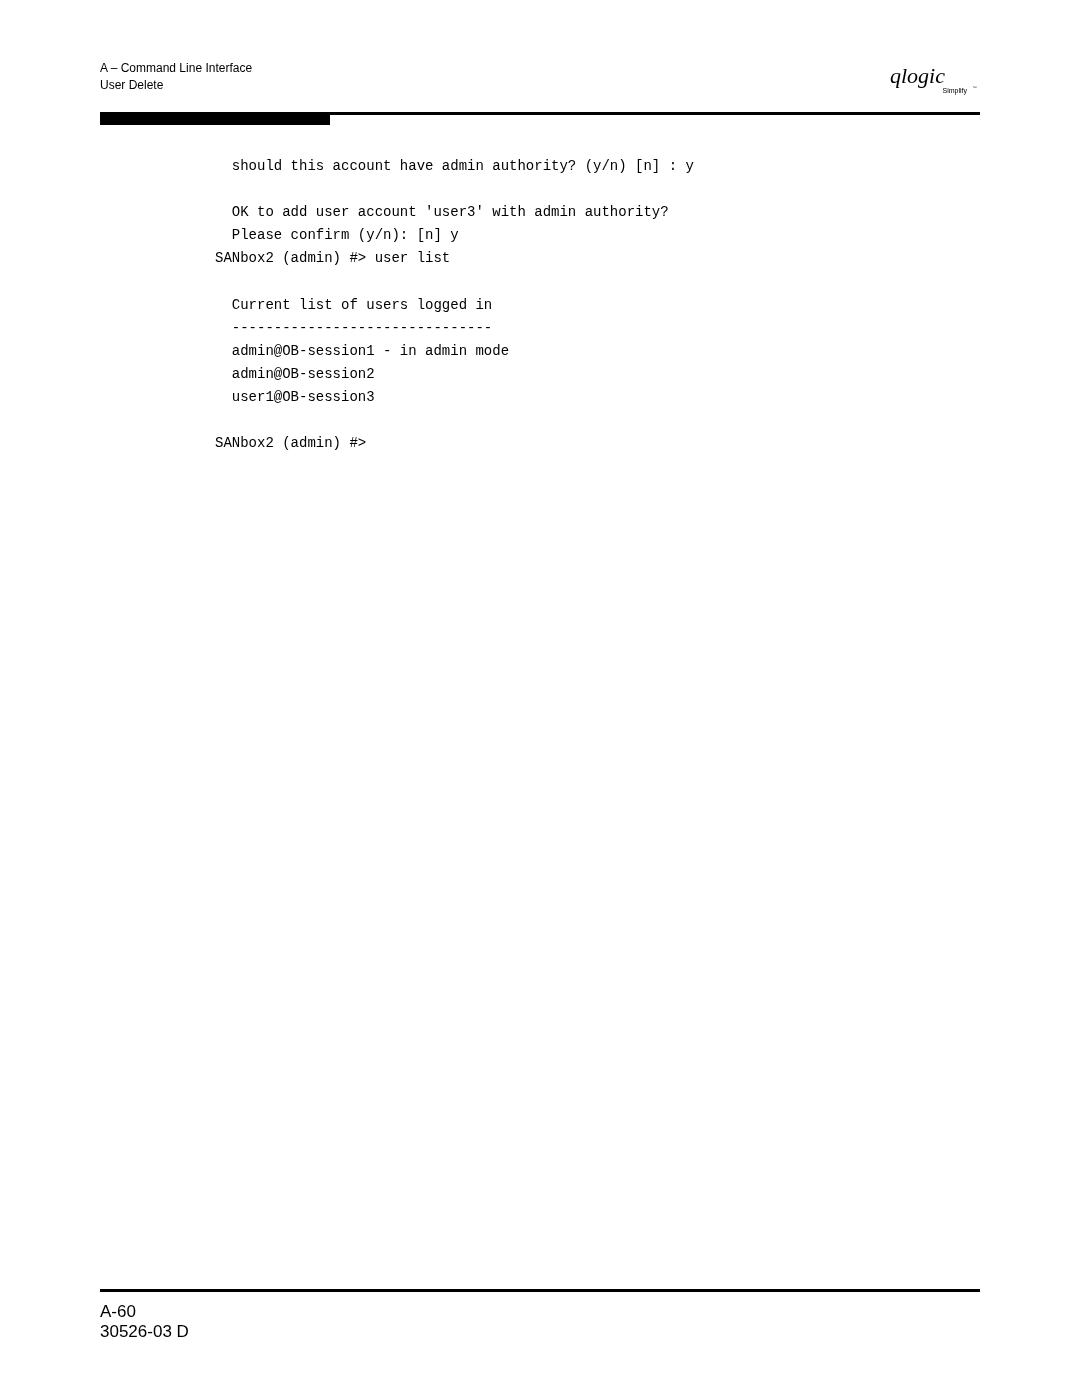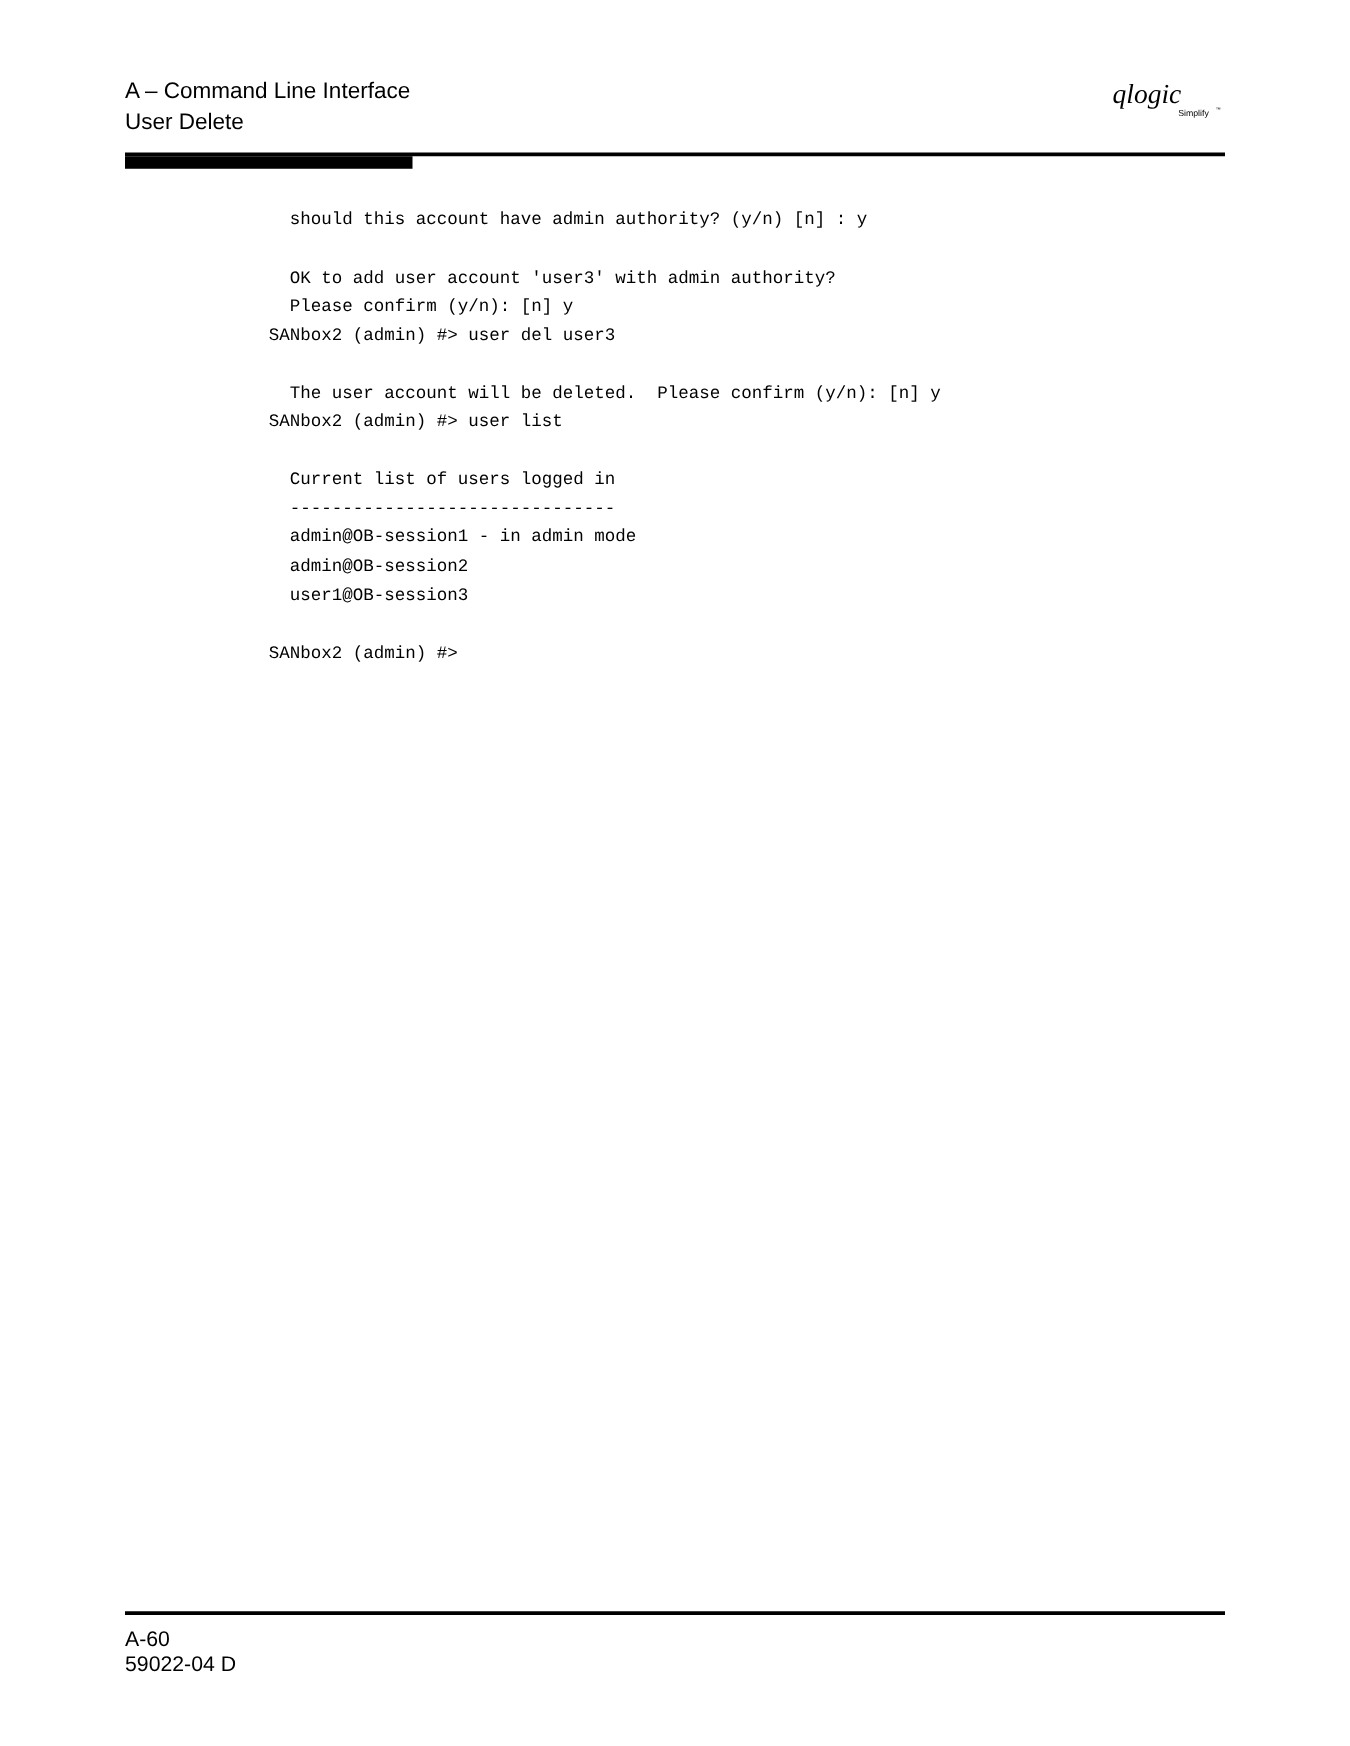--- a/index.html
+++ b/index.html
@@ -15,21 +15,21 @@
     position: relative;
     padding: 60px 100px 50px 100px;
   }
   .header {
     display: flex;
     justify-content: space-between;
     align-items: flex-start;
     margin-bottom: 12px;
   }
   .header-left {
-    font-size: 18px;
+    font-size: 12px;
     line-height: 1.4;
   }
   .header-right {
     display: flex;
     flex-direction: column;
     align-items: center;
   }
   .logo {
     width: 90px;
     height: 40px;
@@ -100,36 +100,33 @@
 
   <hr class="rule">
   <div class="black-bar"></div>
 
   <div class="content">
     <div class="mono">  should this account have admin authority? (y/n) [n] : y
 
   OK to add user account 'user3' with admin authority?
   Please confirm (y/n): [n] y</div>
 
-    <div class="mono">SANbox2 (admin) #&gt; user del user3
-
-  The user account will be deleted.  Please confirm (y/n): [n] y</div>
 
     <div class="mono">SANbox2 (admin) #&gt; user list
 
   Current list of users logged in
   -------------------------------
   admin@OB-session1 - in admin mode
   admin@OB-session2
   user1@OB-session3
 
 SANbox2 (admin) #&gt;</div>
   </div>
 
   <div class="footer">
     <hr class="footer-rule">
     <div class="footer-row">
       <span>A-60</span>
-      <span>59022-04  D</span>
+      <span>30526-03  D</span>
     </div>
   </div>
 
 </div>
 
 </body></html>

